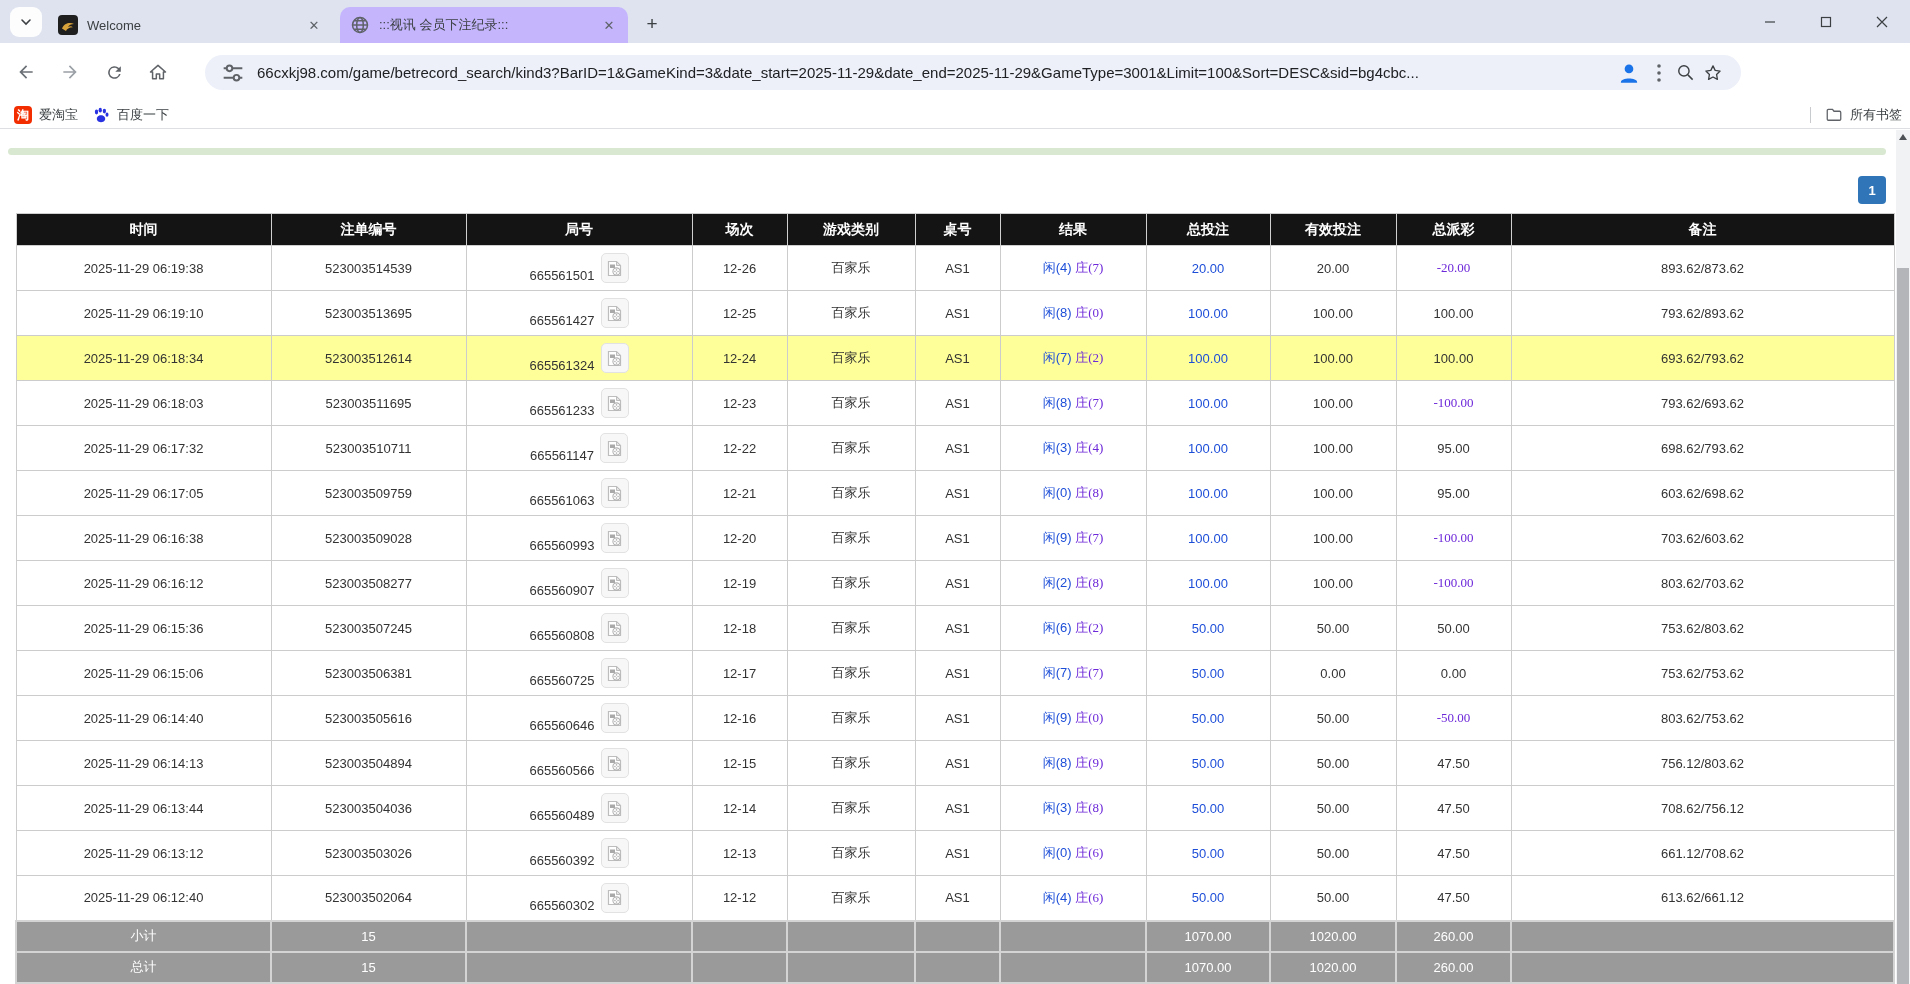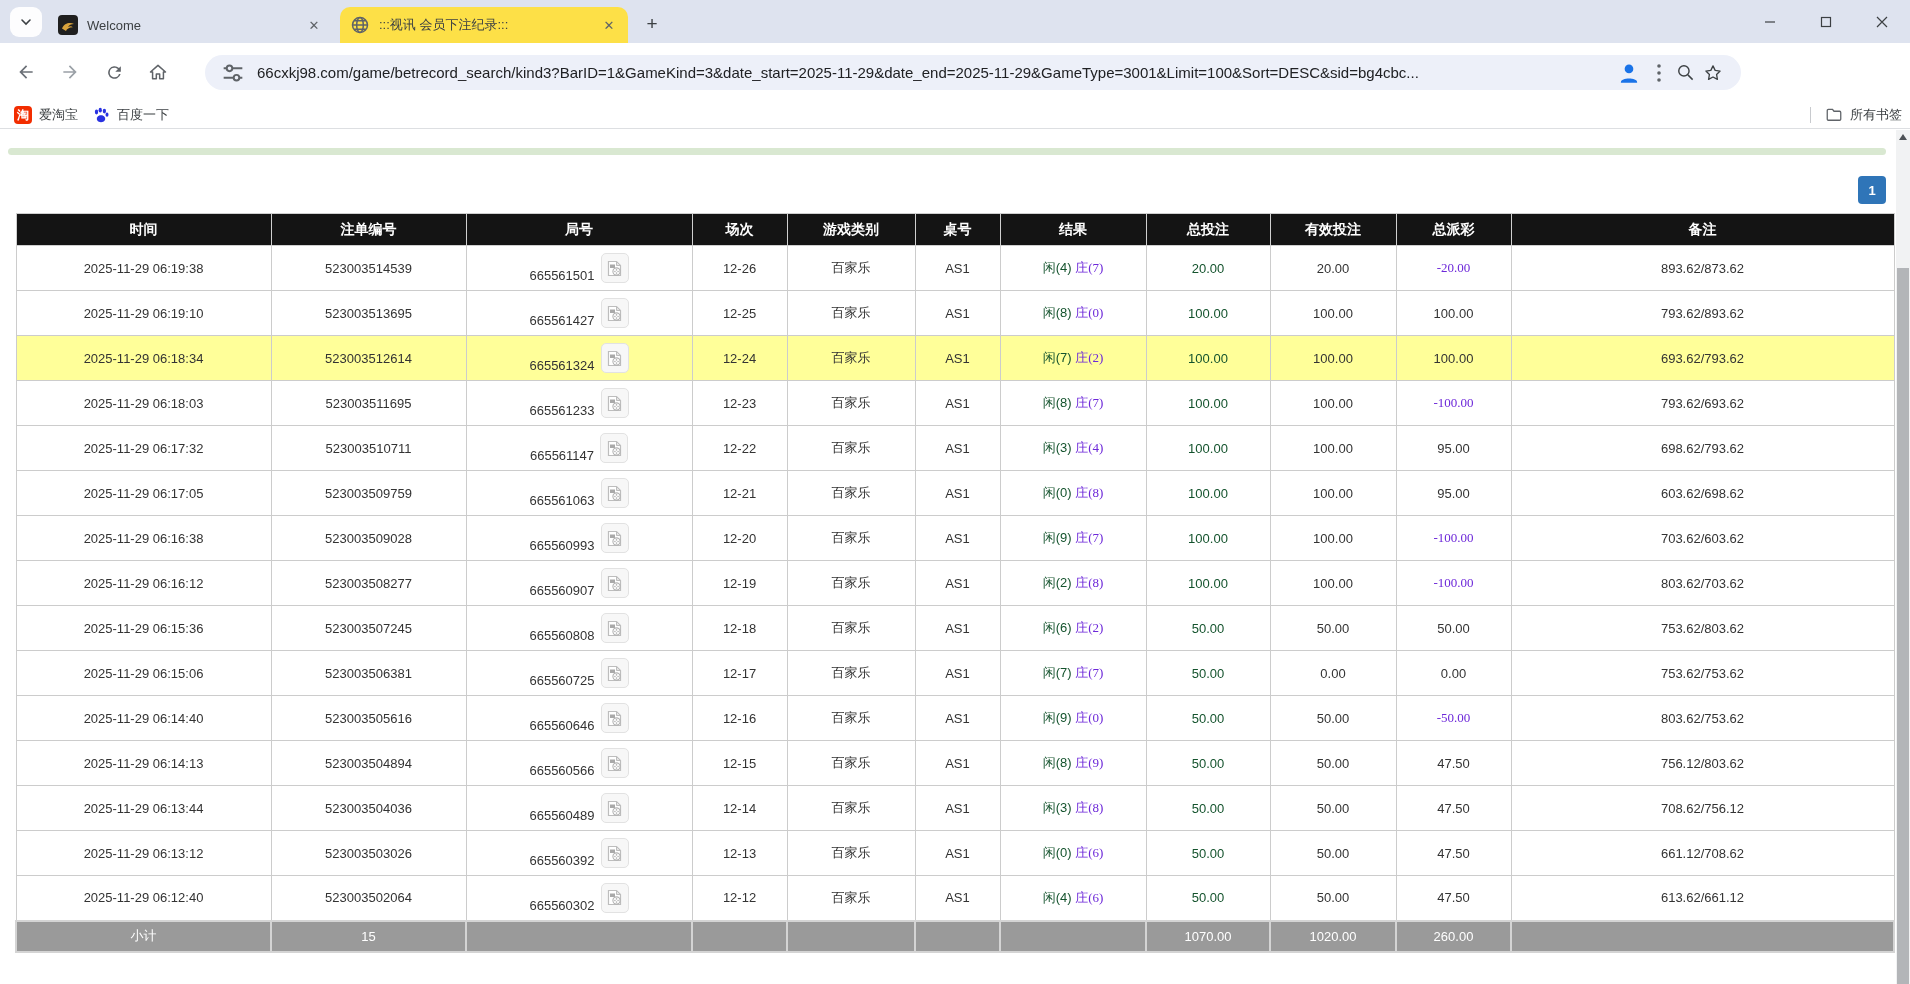--- a/index.html
+++ b/index.html
@@ -5,21 +5,21 @@
   * { margin:0; padding:0; box-sizing:border-box; }
   html,body { width:1910px; height:984px; overflow:hidden; }
   body { font-family:"Liberation Sans","DejaVu Sans",sans-serif; background:#fff; }
   .browser { position:relative; width:1910px; height:984px; background:#fff; }
 
   
   .tabstrip { position:absolute; left:0; top:0; width:1910px; height:43px; background:#dee3ef; }
   .tab-search-chip { position:absolute; left:10px; top:7px; width:32px; height:30px; background:#fdfdfe; border-radius:9px; display:flex; align-items:center; justify-content:center; }
   .tab { position:absolute; top:7px; height:36px; display:flex; align-items:center; padding:0 10px; font-size:13px; color:#3c4043; }
   .tab.inactive { left:48px; width:285px; border-radius:9px; }
-  .tab.active { left:340px; width:288px; background:#fde047; border-radius:10px 10px 0 0; height:36px; }
+  .tab.active { left:340px; width:288px; background:#c4b5fd; border-radius:10px 10px 0 0; height:36px; }
   .tab .favicon { width:20px; height:20px; margin-right:9px; flex:0 0 auto; }
   .tab .tab-title { flex:1 1 auto; white-space:nowrap; overflow:hidden; }
   .tab .tab-close { flex:0 0 auto; width:18px; height:18px; border-radius:50%; display:flex; align-items:center; justify-content:center; color:#5f6368; font-size:13px; }
   .newtab-btn { position:absolute; left:638px; top:10px; width:28px; height:28px; border-radius:50%; display:flex; align-items:center; justify-content:center; color:#3c4043; font-size:19px; }
   .win-controls { position:absolute; right:0; top:0; height:43px; display:flex; }
   .win-btn { width:56px; height:43px; display:flex; align-items:center; justify-content:center; color:#3c4043; }
 
   
   .toolbar { position:absolute; left:0; top:43px; width:1674px; height:58px; background:#fff; display:flex; align-items:center; }
   .nav-btn { width:36px; height:36px; border-radius:50%; display:flex; align-items:center; justify-content:center; margin-left:8px; }
@@ -40,21 +40,21 @@
   
   .content { position:absolute; left:0; top:130px; width:1896px; height:854px; background:#fff; }
   .green-strip { position:absolute; left:8px; top:18px; width:1878px; height:7px; background:#d9e8d1; border-radius:4px; }
   .pagination { position:absolute; left:1858px; top:46px; width:28px; height:28px; background:#2f75b8; border-radius:4px; color:#fff; font-size:13px; font-weight:bold; display:flex; align-items:center; justify-content:center; }
 
   table.grid { position:absolute; left:15px; top:83px; width:1878px; border-collapse:collapse; table-layout:fixed; }
   table.grid th { background:#141414; color:#fff; font-size:14px; font-weight:bold; height:32px; text-align:center; border:1px solid #cfcfcf; }
   table.grid td { height:45px; font-size:13px; color:#333; text-align:center; border:1px solid #ccc; background:#fff; overflow:hidden; white-space:nowrap; }
   table.grid tr.hl td { background:#ffff99;margin-left:36px; }
   table.grid tr.foot td { background:#9a9a9a; color:#fff; height:31px; font-weight:normal; border:2px solid #d4d4d4; }
-  .t-blue { color:#14532d; }
+  .t-blue { color:#1d4ed8; }
   .t-red { color:#6d28d9;font-family:Liberation Serif, serif; }
   .round-wrap { display:inline-flex; align-items:flex-end; gap:6px; vertical-align:middle; }
   .vid-btn { display:inline-flex; align-items:center; justify-content:center; width:28px; height:30px; background:#f7f7f7; border:1px solid #e2e2e2; border-radius:5px; }
 
   
   .scrollbar { position:absolute; right:0; top:130px; width:14px; height:854px; background:#f1f2f3; }
   .sb-arrow-up { position:absolute; left:3px; top:4px; width:0; height:0; border-left:4px solid transparent; border-right:4px solid transparent; border-bottom:6px solid #4d5156; }
   .sb-thumb { position:absolute; left:1px; top:138px; width:12px; height:716px; background:#b3b5b8; }
 
   svg { display:block; }
@@ -640,20 +640,33 @@
             <td></td>
             <td></td>
             <td></td>
             <td></td>
             <td></td>
             <td>1070.00</td>
             <td>1020.00</td>
             <td>260.00</td>
             <td></td>
           </tr>
+          <tr class="foot">
+            <td>总计</td>
+            <td>15</td>
+            <td></td>
+            <td></td>
+            <td></td>
+            <td></td>
+            <td></td>
+            <td>1070.00</td>
+            <td>1020.00</td>
+            <td>260.00</td>
+            <td></td>
+          </tr>
         </tbody>
     </table>
   </div>
 
   <div class="scrollbar">
     <div class="sb-arrow-up"></div>
     <div class="sb-thumb"></div>
   </div>
 
 </div>

